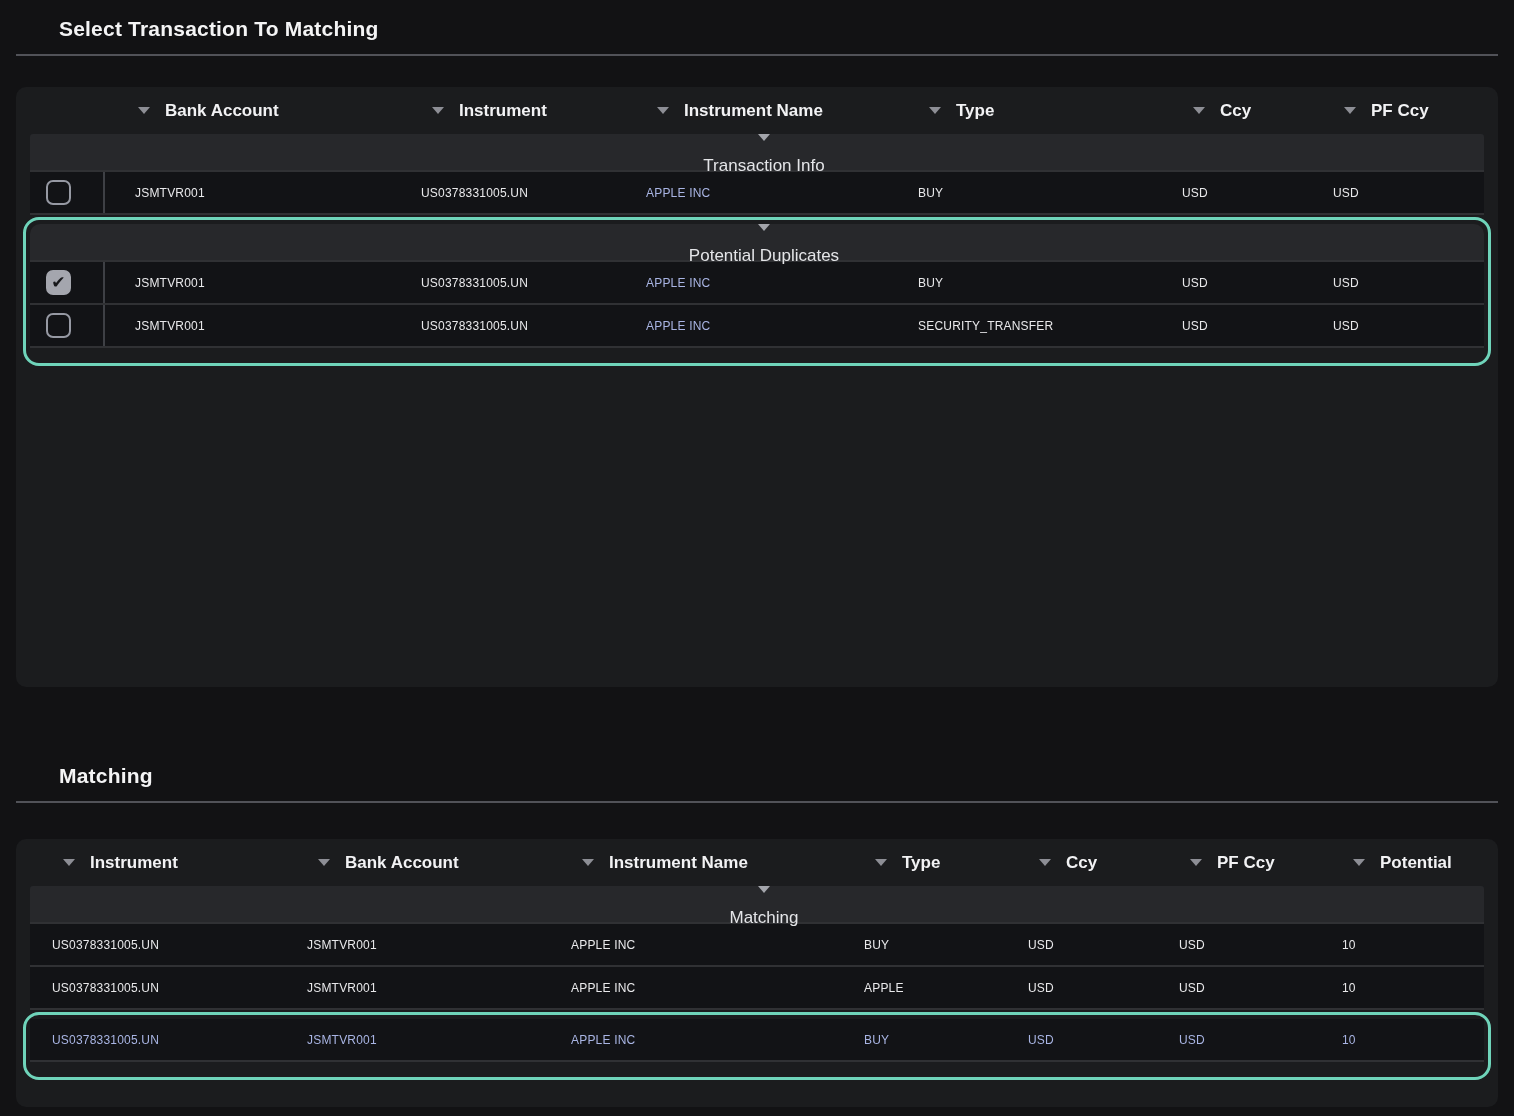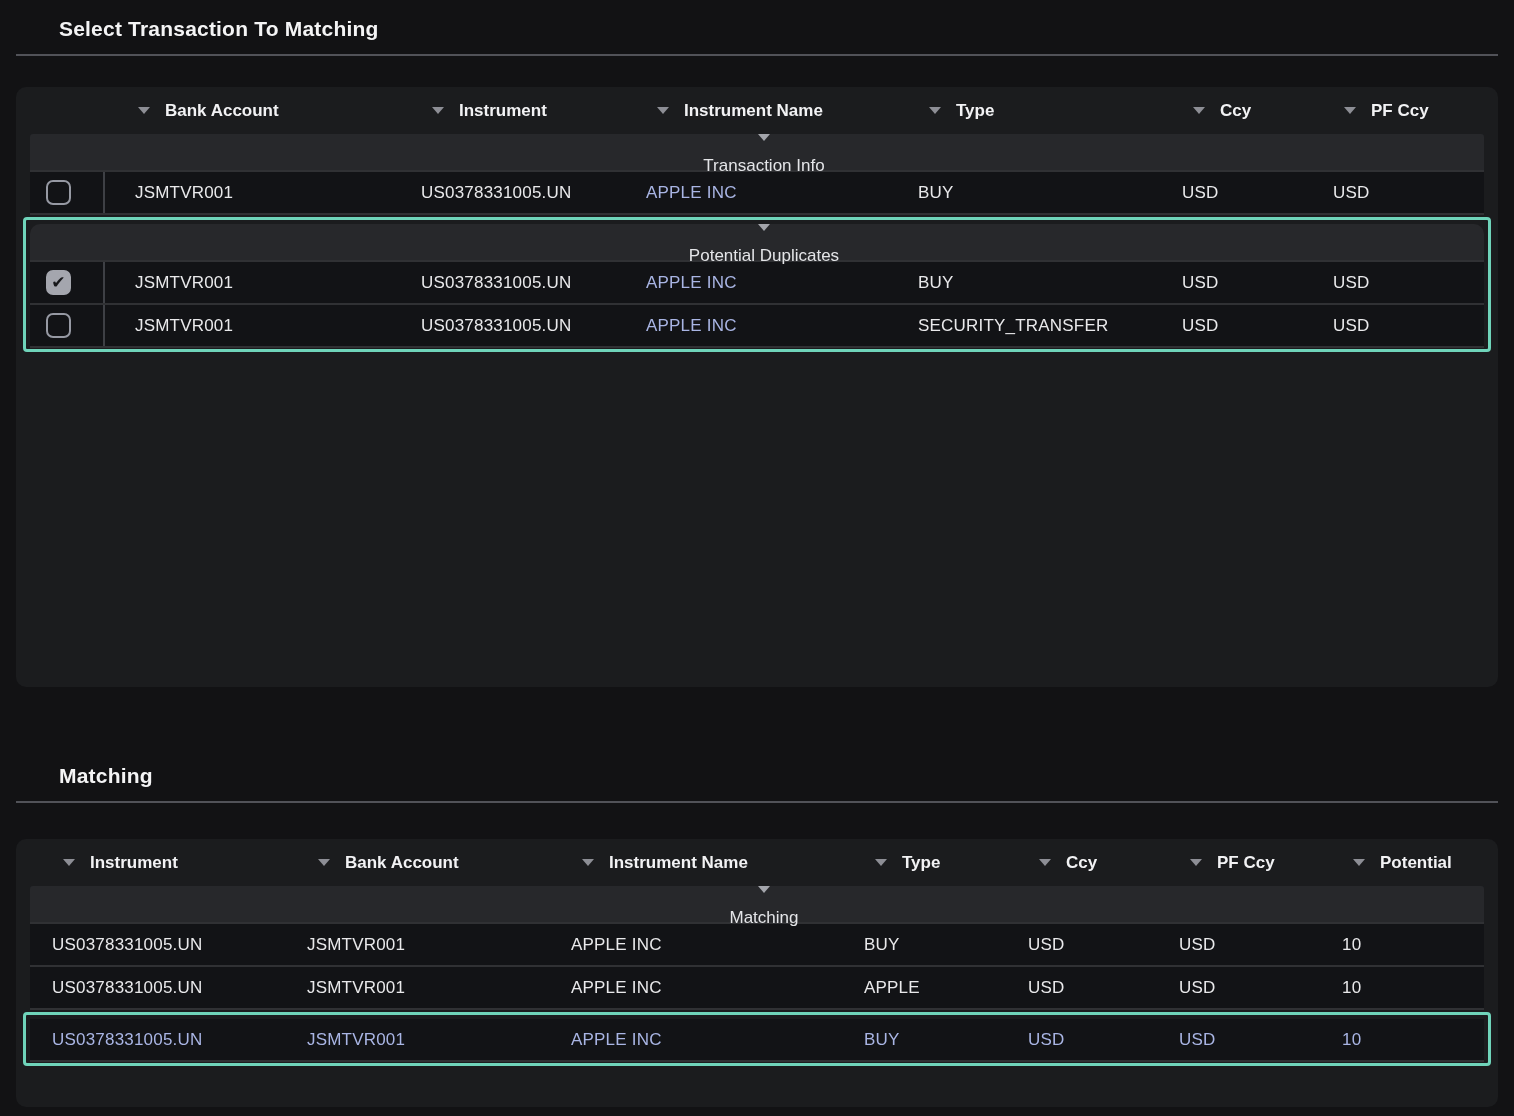--- a/index.html
+++ b/index.html
@@ -67,21 +67,21 @@
     color: #e4e5e8;
     flex-direction: column;
   }
 
   
   .trow {
     height: 43px;
     background: #121316;
     border-bottom: 2px solid #303134;
     align-items: center;
-    font-size: 17px;
+    font-size: 12px;
     letter-spacing: .2px;
     color: #e9e9eb;
   }
   .td { padding-left: 22px; white-space: nowrap; overflow: hidden; }
   .td.wide-pad { padding-left: 30px; }
   .peri { color: #a9b5e4; }
   .result-row .td { color: #a9b5e4; }
 
   
   .cb-cell {
@@ -107,23 +107,23 @@
     font-family: "DejaVu Sans", sans-serif;
     font-size: 17px;
     font-weight: 700;
     color: #17181b;
     line-height: 1;
   }
 
   
   .highlight-box {
     border: 3px solid #6fd4ba;
-    border-radius: 4px;
+    border-radius: 16px;
     margin: 2px -7px 12px;
-    padding: 4px 4px 1px;
+    padding: 4px 4px 15px;
   }
   .highlight-box .group-bar { border-radius: 10px 10px 0 0; }
 </style>
 </head>
 <body>
 
 <div class="page">
 
   <div class="section-title">Select Transaction To Matching</div>
   <hr class="title-rule">

